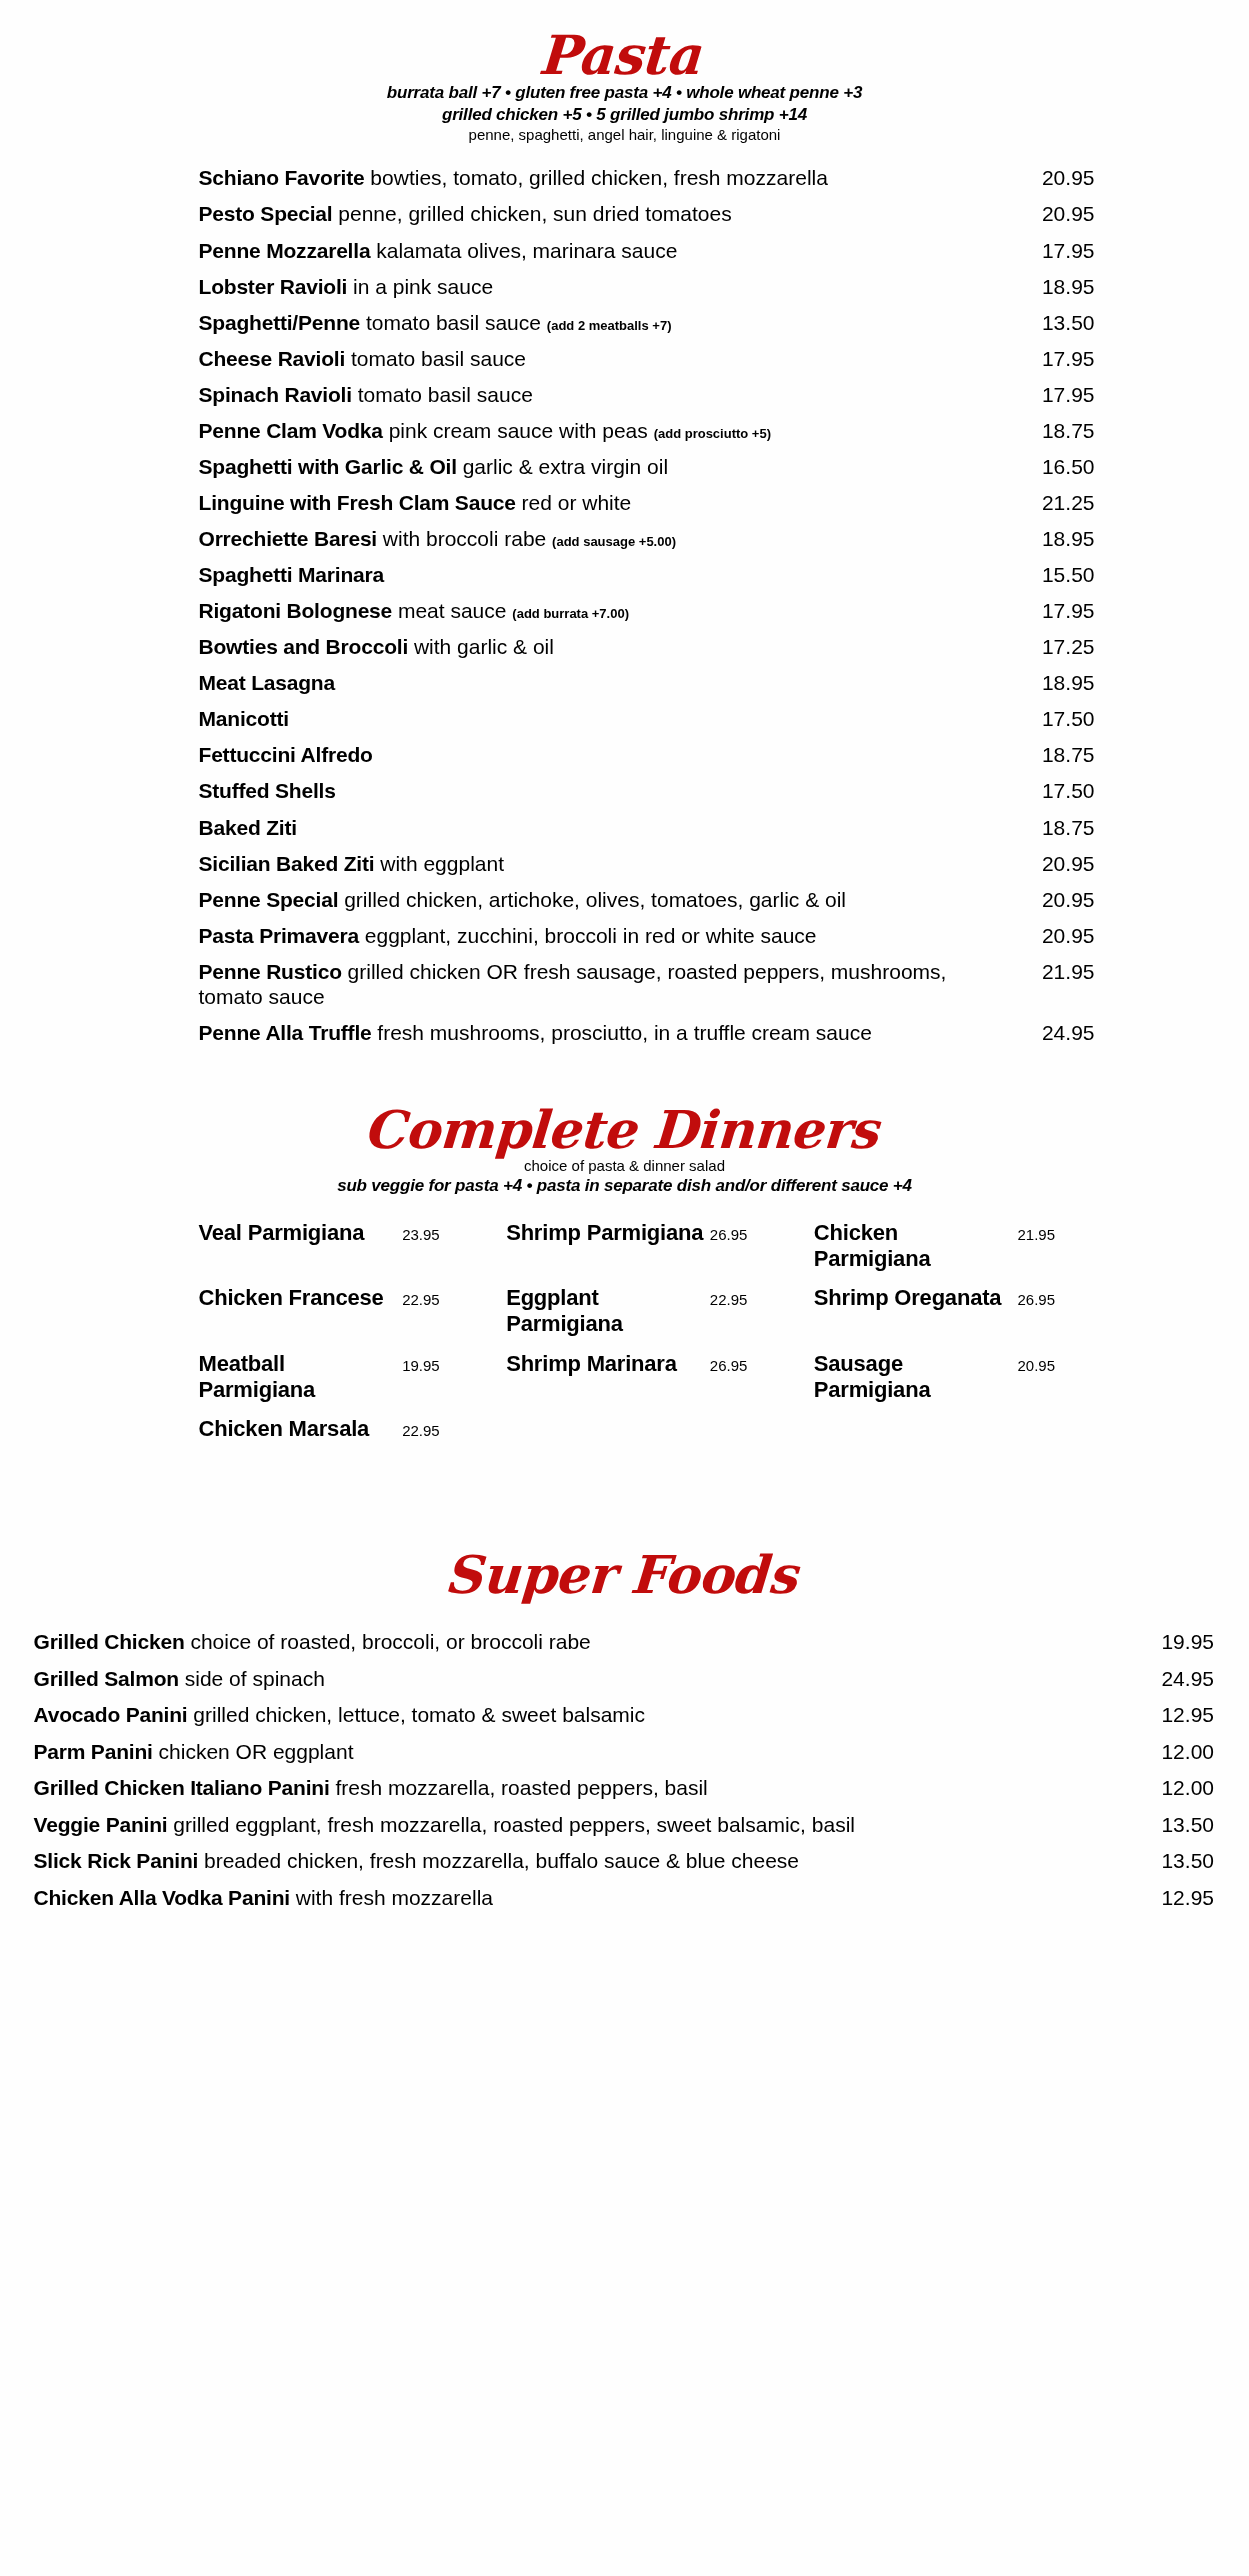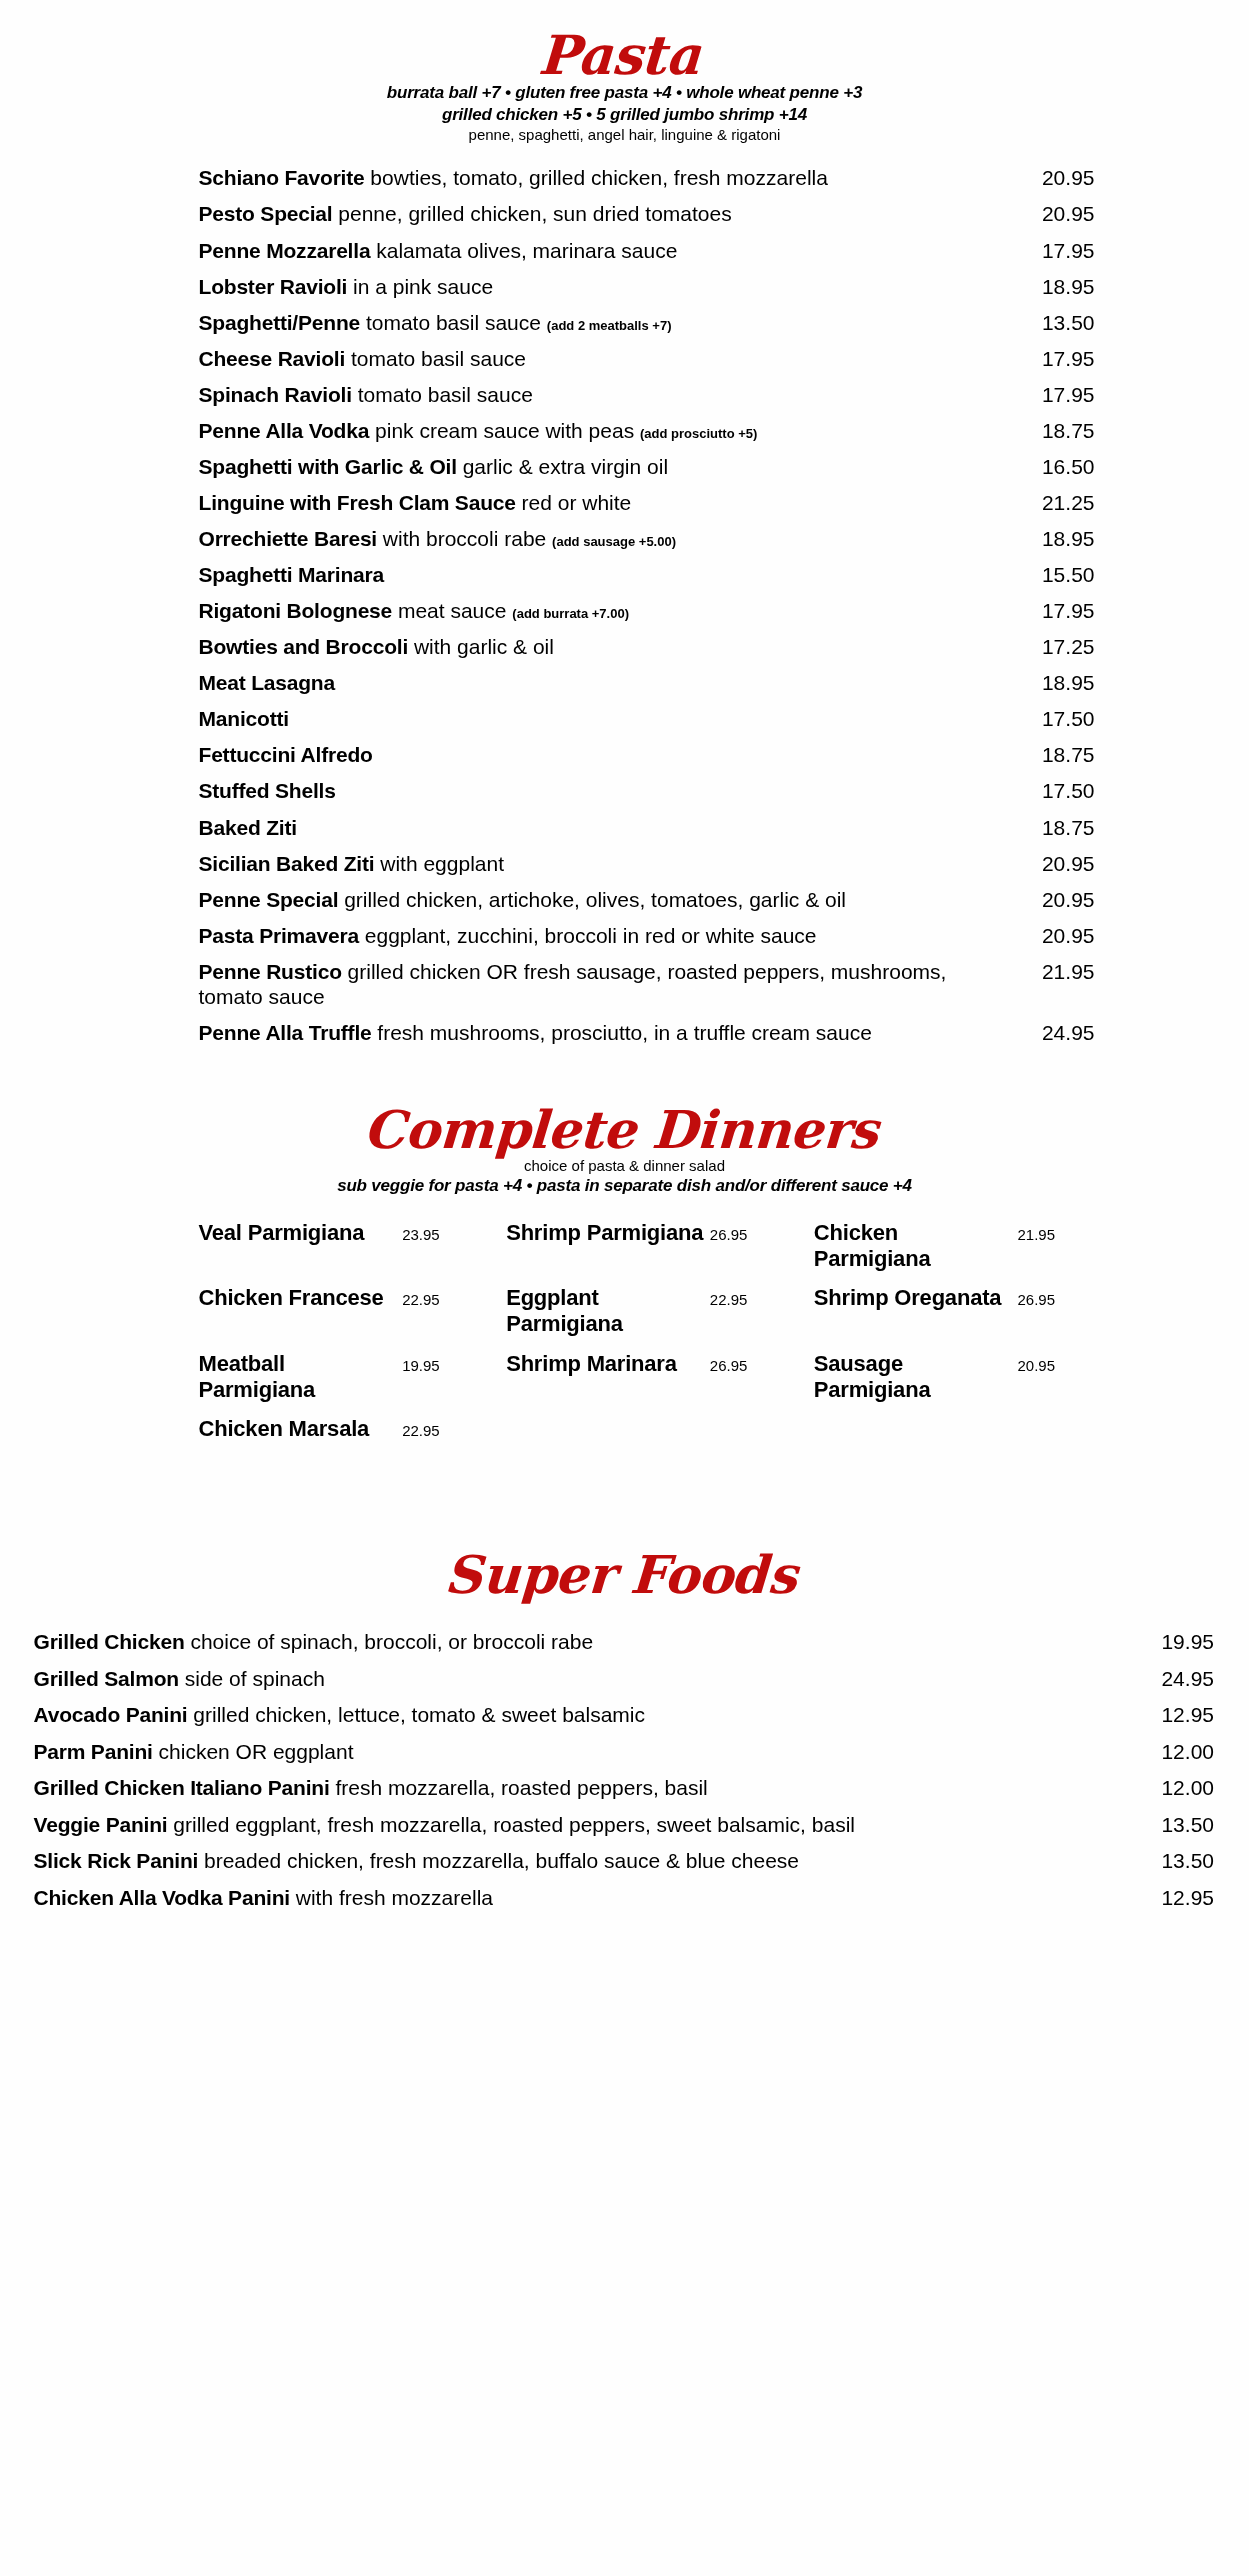--- a/index.html
+++ b/index.html
@@ -200,21 +200,21 @@
       </div>
       <div class="row">
         <div class="text"><span class="name">Cheese Ravioli</span> <span class="desc">tomato basil sauce</span></div>
         <div class="price">17.95</div>
       </div>
       <div class="row">
         <div class="text"><span class="name">Spinach Ravioli</span> <span class="desc">tomato basil sauce</span></div>
         <div class="price">17.95</div>
       </div>
       <div class="row">
-        <div class="text"><span class="name">Penne Alla Vodka</span> <span class="desc">pink cream sauce with peas</span> <span class="note">(add prosciutto +5)</span></div>
+        <div class="text"><span class="name">Penne Clam Vodka</span> <span class="desc">pink cream sauce with peas</span> <span class="note">(add prosciutto +5)</span></div>
         <div class="price">18.75</div>
       </div>
       <div class="row">
         <div class="text"><span class="name">Spaghetti with Garlic &amp; Oil</span> <span class="desc">garlic &amp; extra virgin oil</span></div>
         <div class="price">16.50</div>
       </div>
       <div class="row">
         <div class="text"><span class="name">Linguine with Fresh Clam Sauce</span> <span class="desc">red or white</span></div>
         <div class="price">21.25</div>
       </div>
@@ -329,21 +329,21 @@
     </div>
 
   <div class="gap-after-dinners"></div>
 
   <div class="script-heading heading-superfoods">Super Foods</div>
 
   <div class="gap-before-super-items"></div>
 
   <div class="super-block" id="super-list">
       <div class="super-row">
-        <div class="text"><span class="name">Grilled Chicken</span> <span class="desc">choice of spinach, broccoli, or broccoli rabe</span></div>
+        <div class="text"><span class="name">Grilled Chicken</span> <span class="desc">choice of roasted, broccoli, or broccoli rabe</span></div>
         <div class="price">19.95</div>
       </div>
       <div class="super-row">
         <div class="text"><span class="name">Grilled Salmon</span> <span class="desc">side of spinach</span></div>
         <div class="price">24.95</div>
       </div>
       <div class="super-row">
         <div class="text"><span class="name">Avocado Panini</span> <span class="desc">grilled chicken, lettuce, tomato &amp; sweet balsamic</span></div>
         <div class="price">12.95</div>
       </div>

